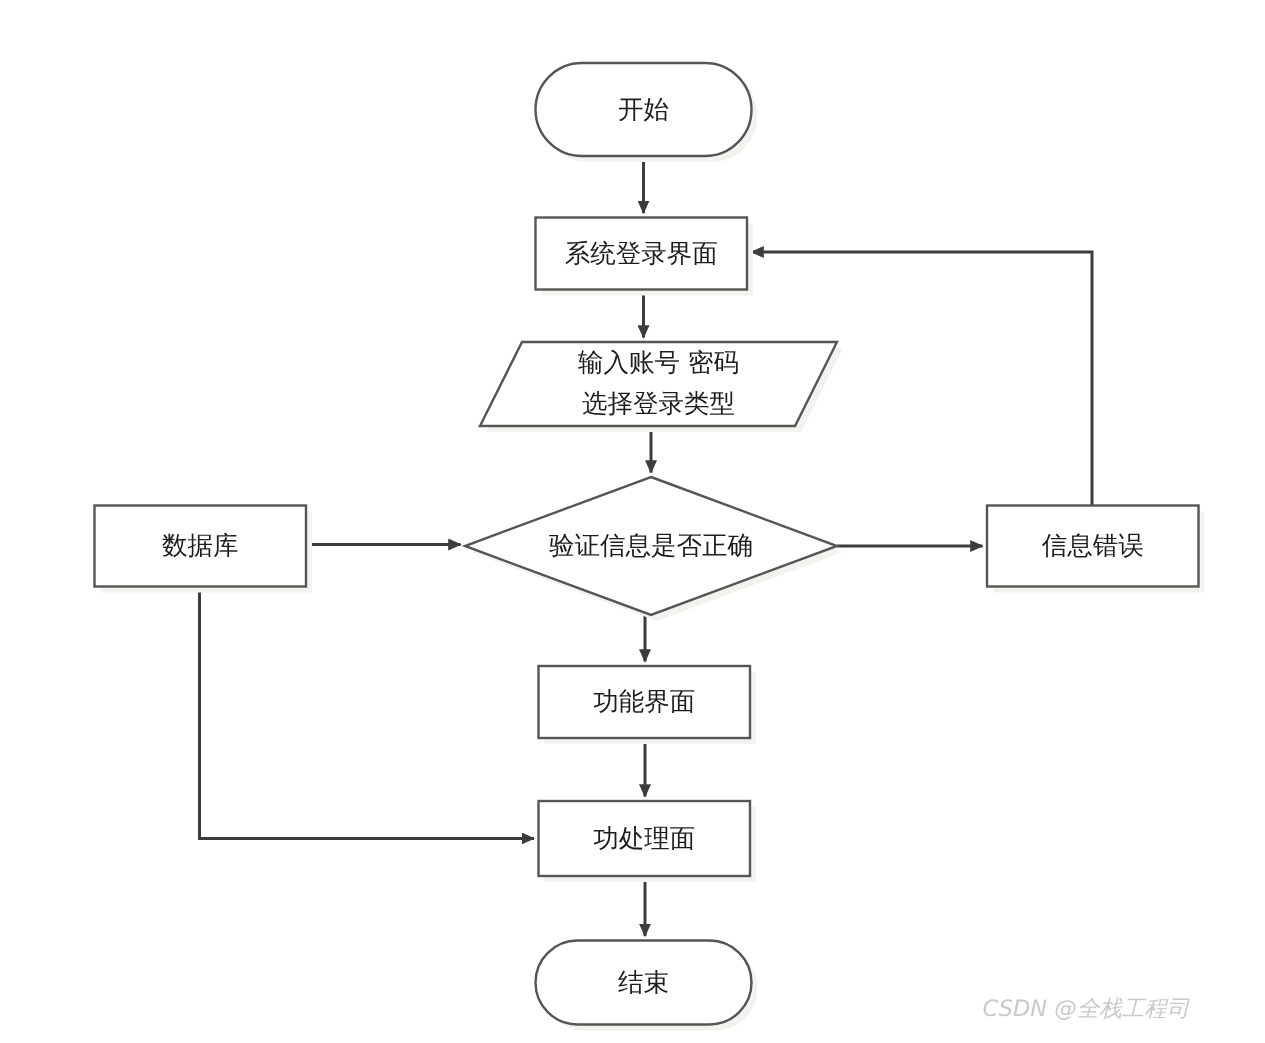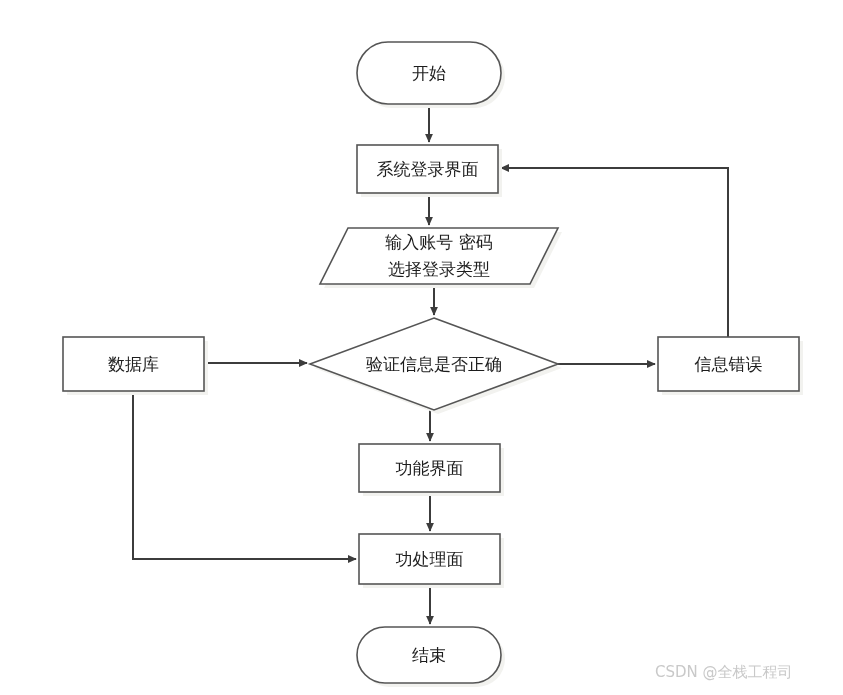--- a/index.html
+++ b/index.html
@@ -42,20 +42,21 @@
     stroke-width: 2;
     fill: none;
   }
   .watermark {
     position: absolute;
     font-family: "DejaVu Sans", "Liberation Sans", sans-serif;
     font-size: 15px;
     color: #c9c9c9;
     white-space: nowrap;
     user-select: none;
+    font-style: italic;
   }
 </style>
 </head>
 <body>
 
 <svg id="flow-canvas" viewBox="0 0 843 695" xmlns="http://www.w3.org/2000/svg">
   <defs>
     <marker id="arrowhead" markerWidth="9" markerHeight="8" refX="8.2" refY="4" orient="auto" markerUnits="userSpaceOnUse">
       <path d="M 0 0 L 9 4 L 0 8 z" fill="#3c3c3c"></path>
     </marker>

